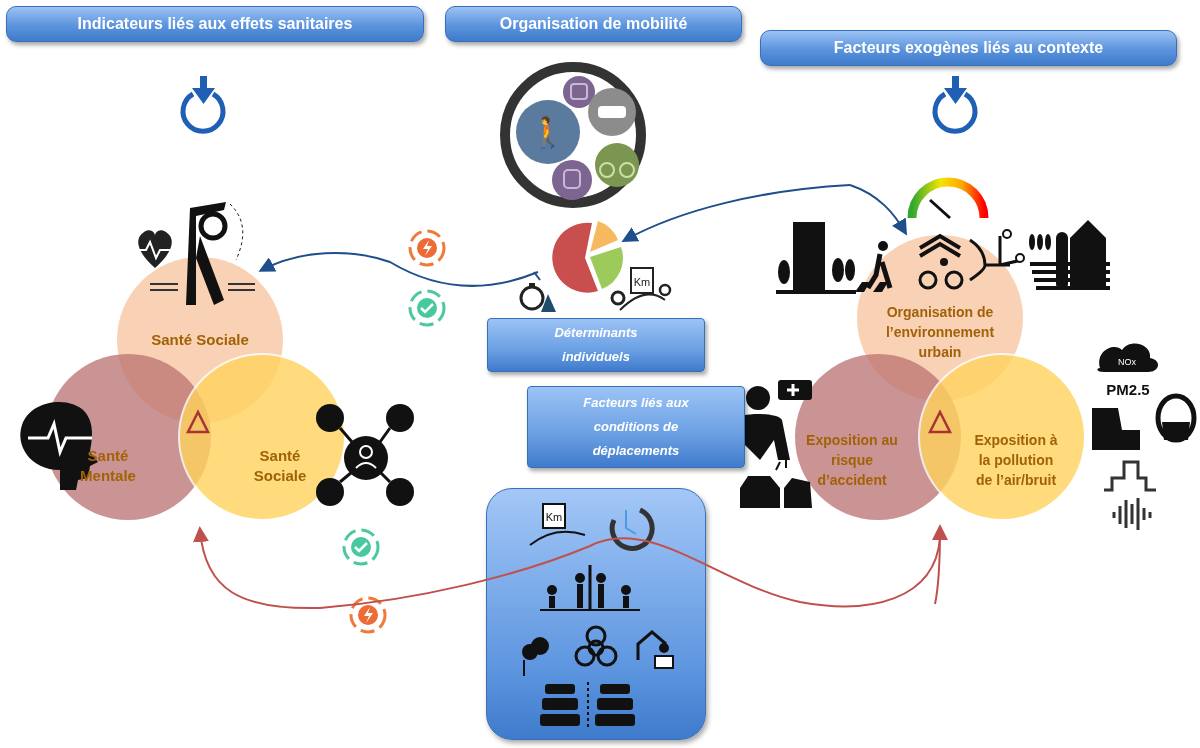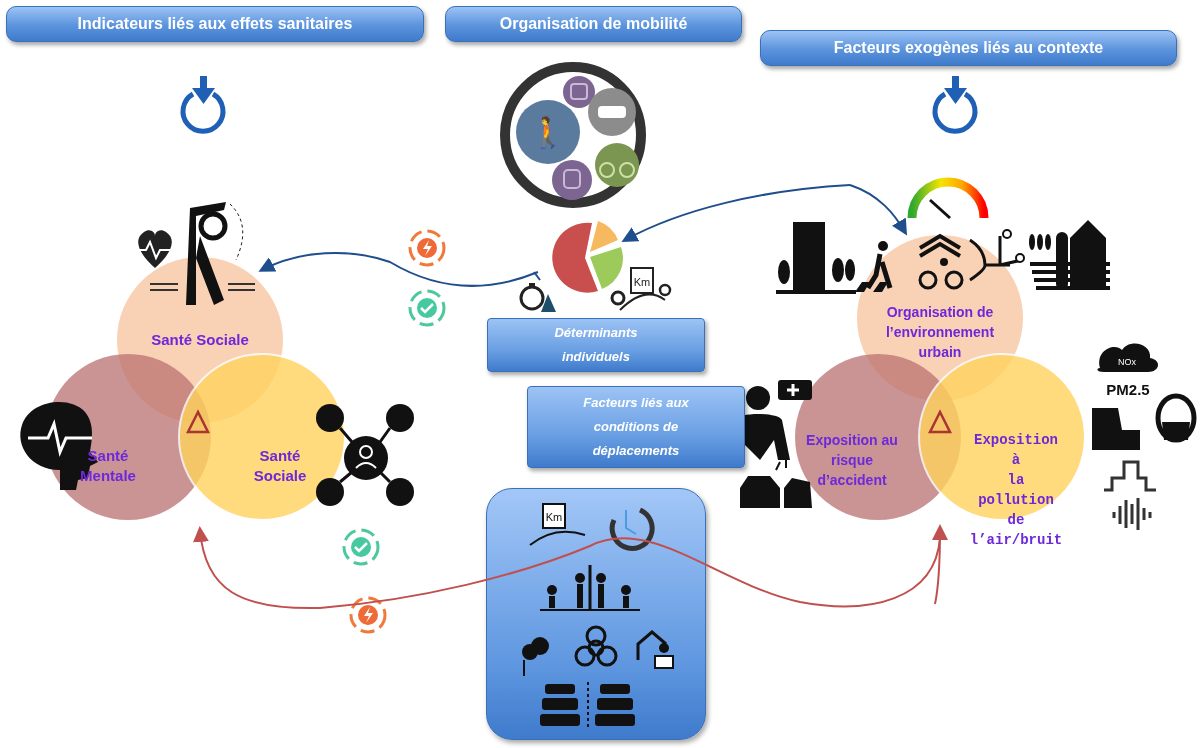--- a/index.html
+++ b/index.html
@@ -5,21 +5,21 @@
   html,body{margin:0;padding:0;background:#fff;}
   body{width:1200px;height:748px;position:relative;overflow:hidden;font-family:"Liberation Sans","DejaVu Sans",sans-serif;}
   .hdr{position:absolute;top:6px;height:34px;border-radius:10px;border:1px solid #3a70b8;
        background:linear-gradient(#9cc3f5,#5b93dc 55%,#3f7bcc);color:#fff;font-weight:bold;
        font-size:16px;display:flex;align-items:center;justify-content:center;
        box-shadow:2px 3px 4px rgba(0,0,0,.35);text-align:right;}
   .box{position:absolute;border-radius:4px;border:1px solid #3a70b8;
        background:linear-gradient(#9cc3f5,#6a9fe3 60%,#3f7bcc);color:#fff;font-weight:bold;
        font-size:13px;display:flex;align-items:center;justify-content:center;text-align:center;
        line-height:24px;box-shadow:2px 3px 4px rgba(0,0,0,.35);white-space:pre-line;font-style:italic;}
-  .vlabel{position:absolute;color:#6d28d9;font-weight:bold;font-size:15px;text-align:center;
+  .vlabel{position:absolute;color:#a16207;font-weight:bold;font-size:15px;text-align:center;
           line-height:20px;white-space:pre-line;}
   svg{position:absolute;left:0;top:0;}
   .panel{position:absolute;left:486px;top:488px;width:218px;height:250px;border-radius:26px;
          border:1px solid #3a70b8;background:linear-gradient(#a3c7f7,#5f97e0 70%,#3f7bcc);
          box-shadow:2px 3px 5px rgba(0,0,0,.35);}
 </style>
 </head>
 <body>
 
 <div class="hdr" style="left:6px;width:416px;">Indicateurs liés aux effets sanitaires</div>
@@ -271,21 +271,21 @@
 Mentale</div>
 <div class="vlabel" style="left:240px;top:446px;width:80px;">Santé
 Sociale</div>
 
 <div class="vlabel" style="left:860px;top:302px;width:160px;font-size:14px;">Organisation de
 l’environnement
 urbain</div>
 <div class="vlabel" style="left:802px;top:430px;width:100px;font-size:14px;">Exposition au
 risque
 d’accident</div>
-<div class="vlabel" style="left:966px;top:430px;width:100px;font-size:14px;font-family:Liberation Mono, monospace;">Exposition à
+<div class="vlabel" style="left:966px;top:430px;width:100px;font-size:14px;">Exposition à
 la pollution
 de l’air/bruit</div>
 
 <div class="box" style="left:487px;top:318px;width:216px;height:52px;">Déterminants
 individuels</div>
 <div class="box" style="left:487px;top:386px;width:216px;height:80px;margin-left:40px;">Facteurs liés aux
 conditions de
 déplacements</div>
 
 </body></html>

